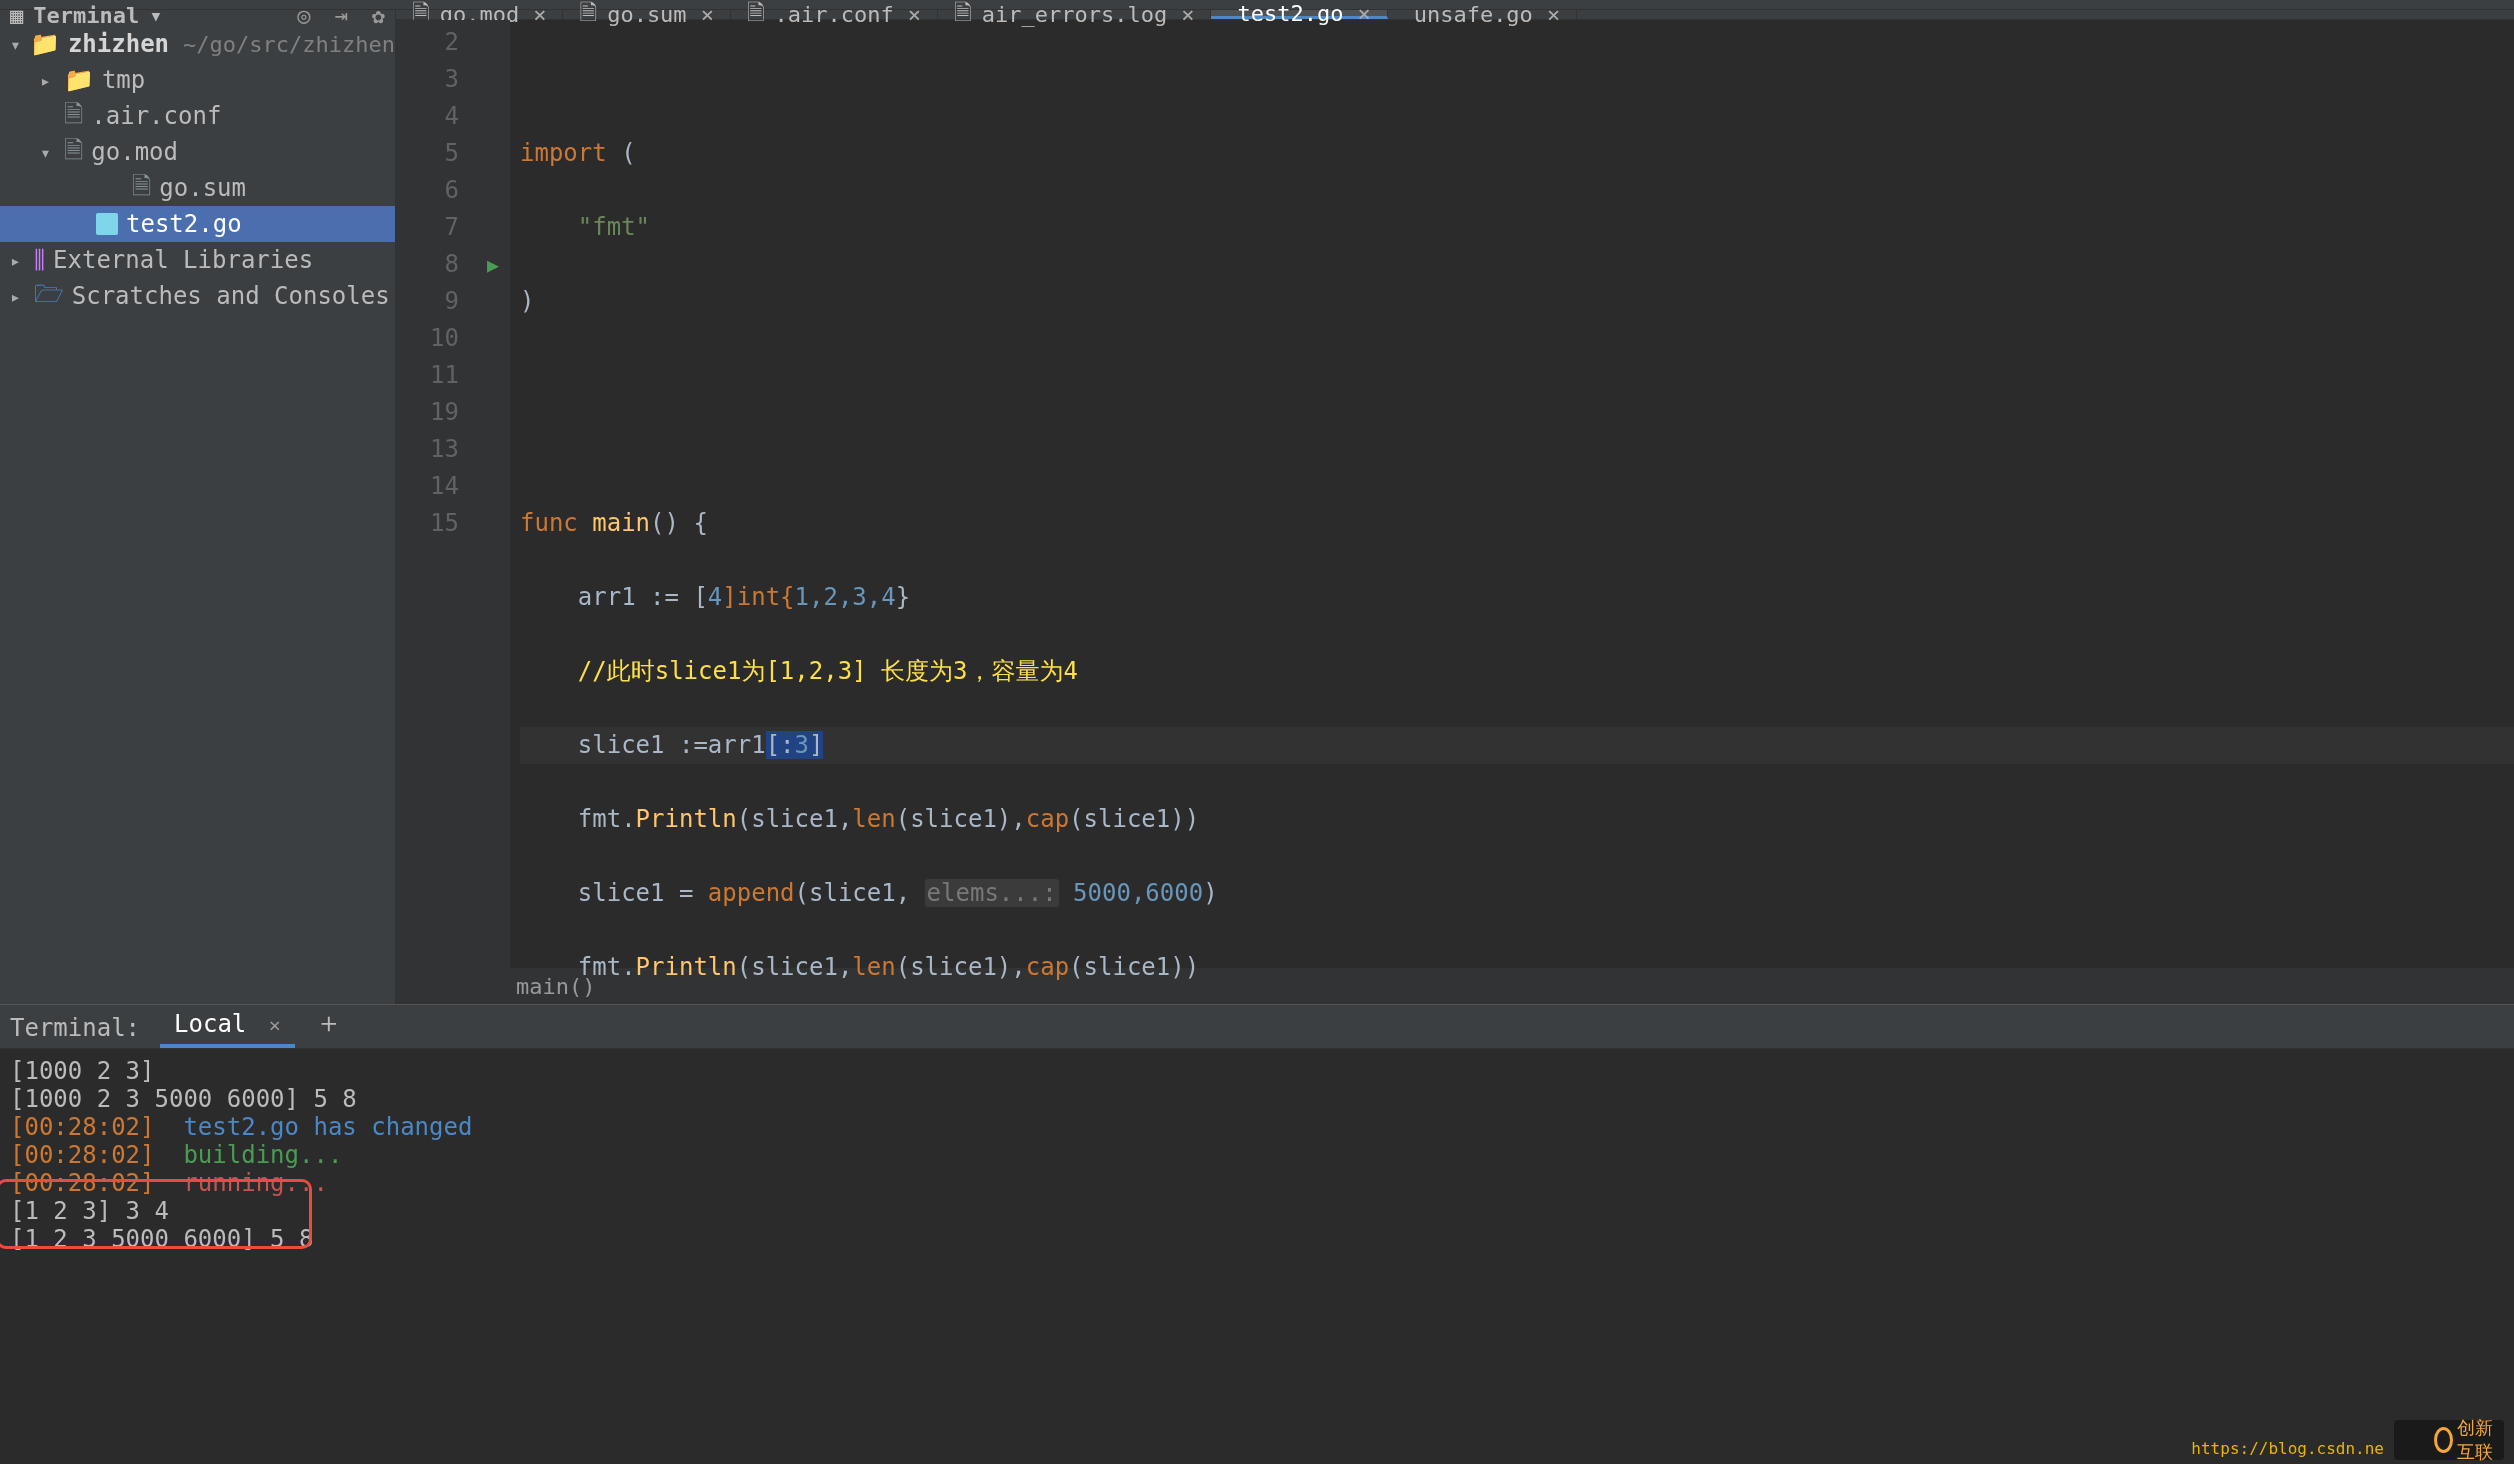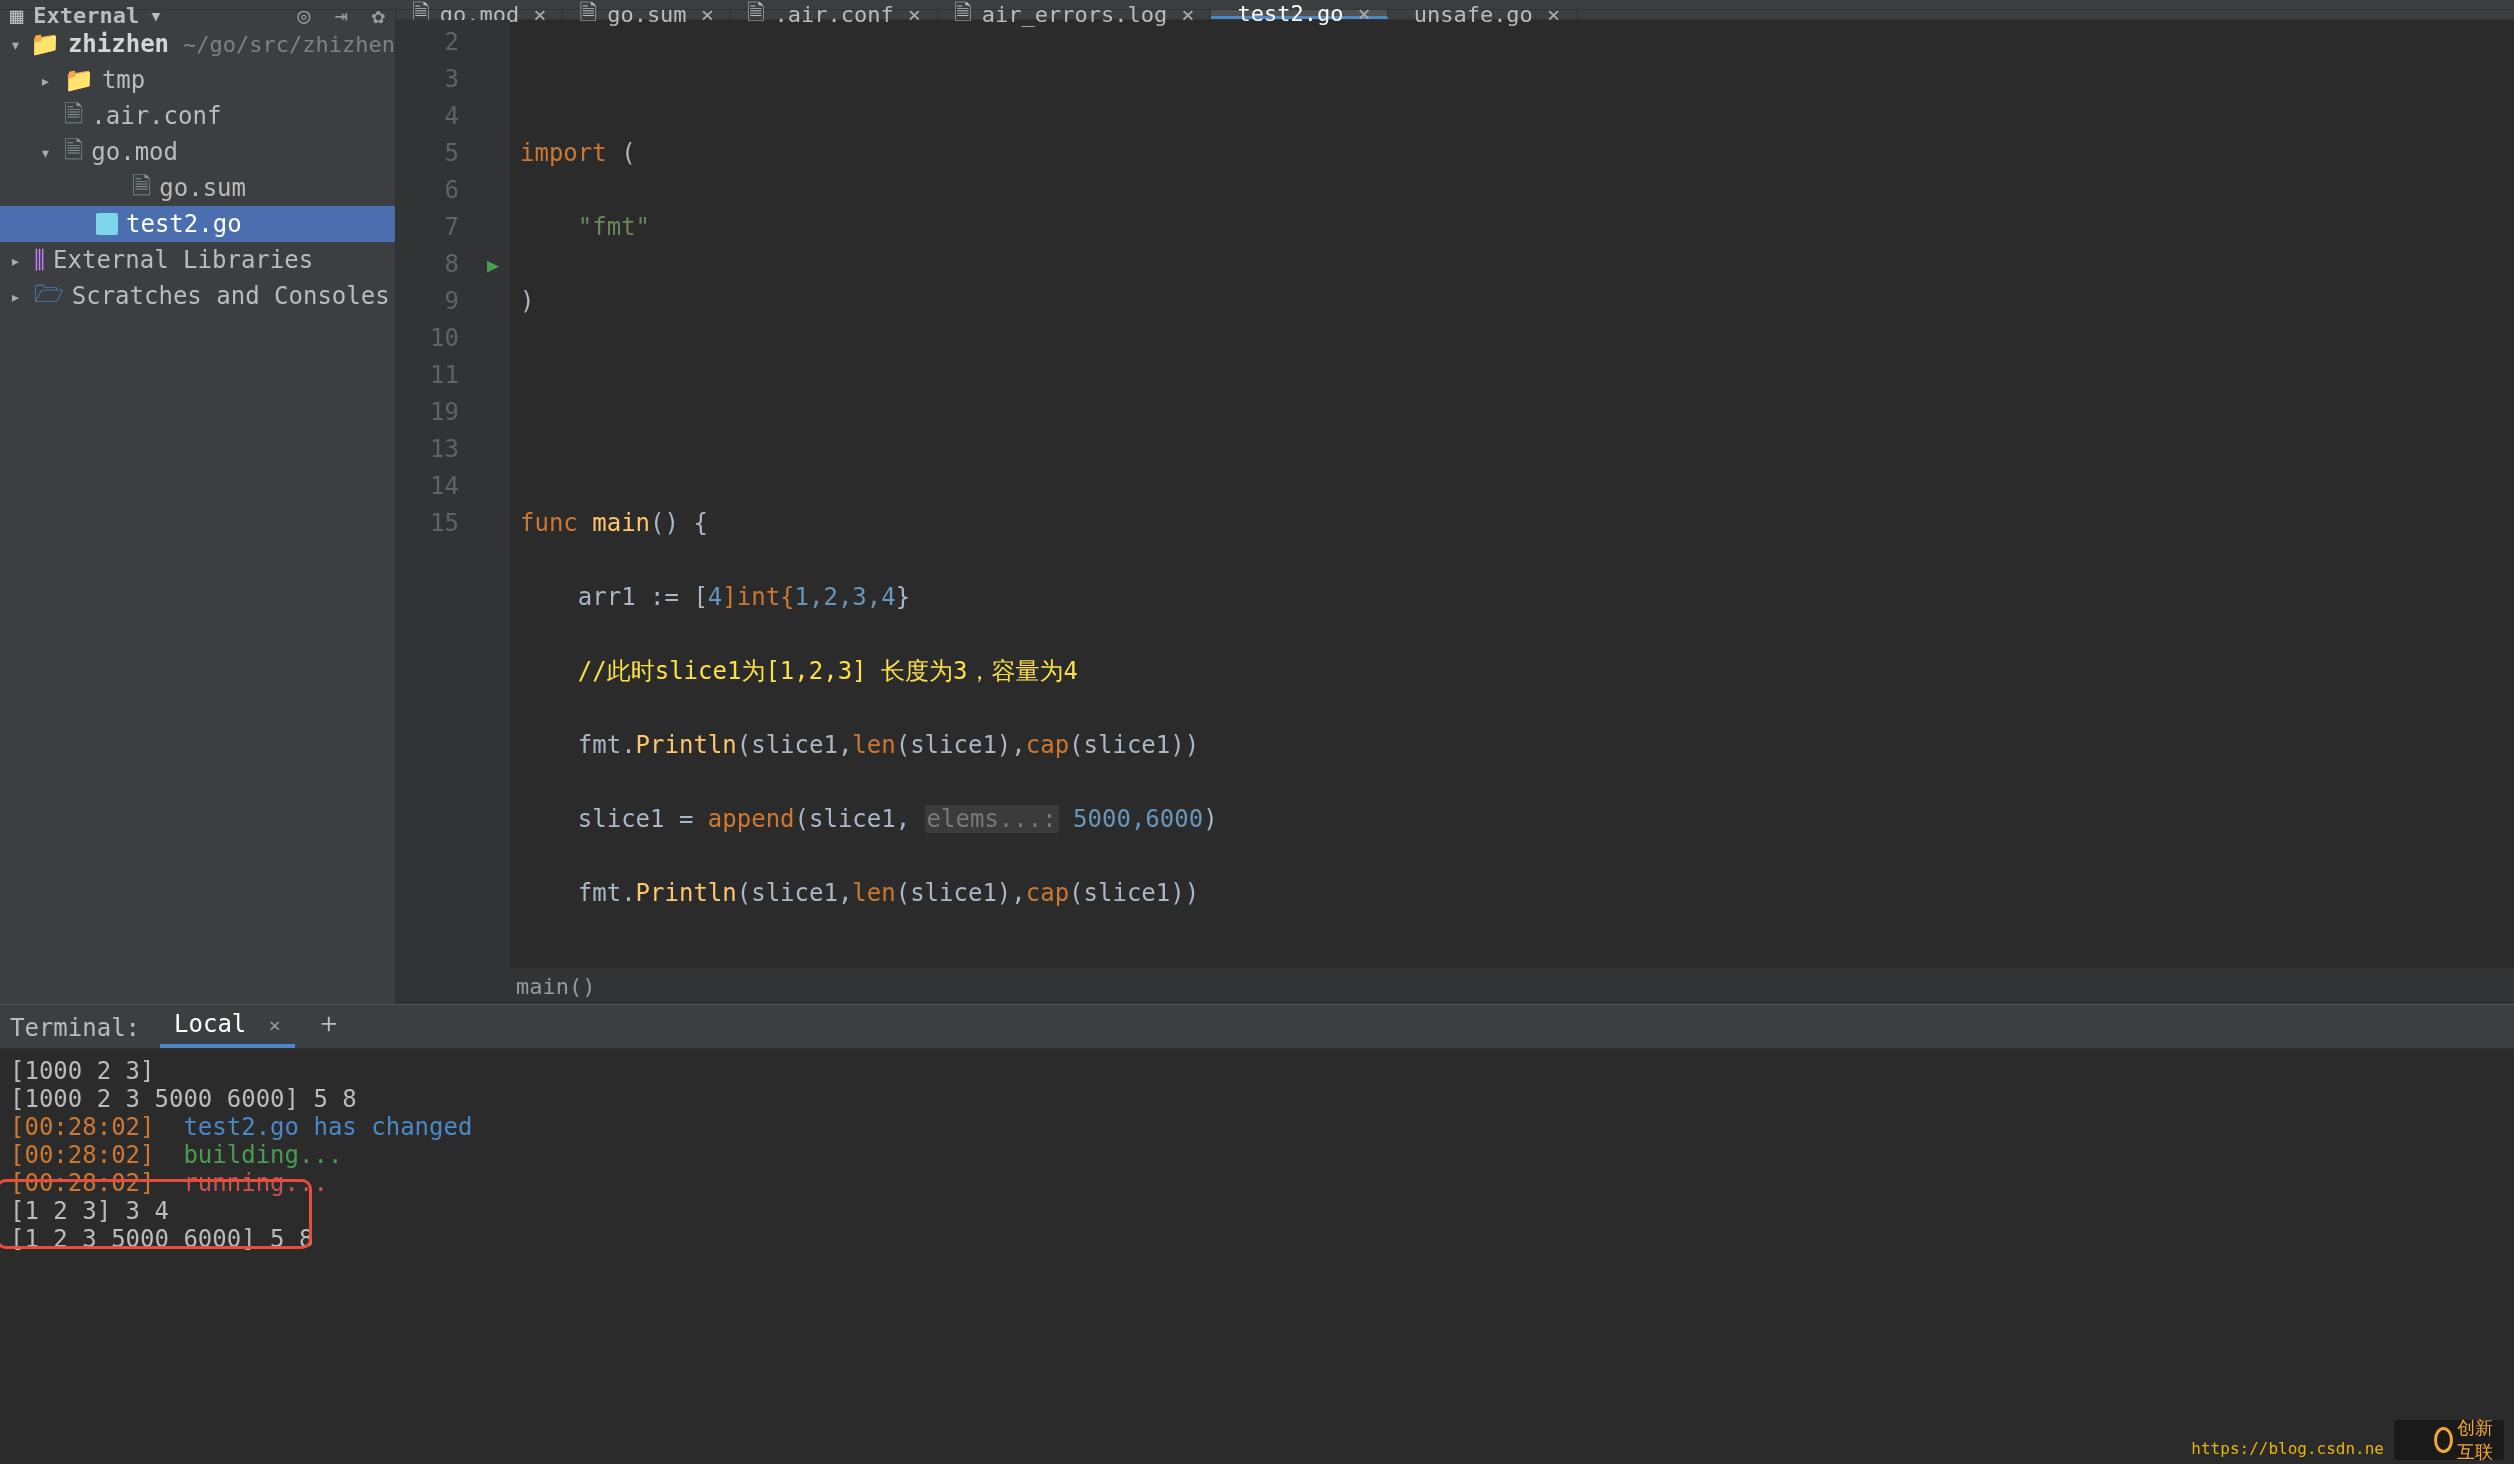--- a/index.html
+++ b/index.html
@@ -176,21 +176,21 @@
 </head>
 <body>
 
 <div class="toolbar"></div>
 
 <div class="main-area">
 
   <div class="sidebar">
     <div class="sidebar-header">
       <span>▦</span>
-      <span class="label">External</span>
+      <span class="label">Terminal</span>
       <span>▾</span>
       <div class="icons">
         <span>◎</span>
         <span>⇥</span>
         <span>✿</span>
       </div>
     </div>
     <div class="tree">
       <div class="tree-row">
         <span class="arrow">▾</span>
@@ -305,20 +305,21 @@
       <div class="code">
 <div class="line"></div>
 <div class="line"><span class="kw">import</span><span> (</span></div>
 <div class="line">    <span class="str">"fmt"</span></div>
 <div class="line"><span>)</span></div>
 <div class="line"></div>
 <div class="line"></div>
 <div class="line"><span class="kw">func </span><span class="fn">main</span><span>() {</span></div>
 <div class="line">    <span>arr1 := [</span><span class="num">4</span><span class="kw">]int{</span><span class="num">1,2,3,4</span><span>}</span></div>
 <div class="line">    <span class="cmt">//此时slice1为[1,2,3] 长度为3，容量为4</span></div>
+<div class="line hl-line">    <span>slice1 :=arr1</span><span class="sel">[:</span><span class="sel num">3</span><span class="sel">]</span></div>
 <div class="line">    <span>fmt.</span><span class="fn">Println</span><span>(slice1,</span><span class="kw">len</span><span>(slice1),</span><span class="kw">cap</span><span>(slice1))</span></div>
 <div class="line">    <span>slice1 = </span><span class="kw">append</span><span>(slice1, </span><span class="hint">elems...:</span><span class="num"> 5000,6000</span><span>)</span></div>
 <div class="line">    <span>fmt.</span><span class="fn">Println</span><span>(slice1,</span><span class="kw">len</span><span>(slice1),</span><span class="kw">cap</span><span>(slice1))</span></div>
 <div class="line"></div>
       </div>
     </div>
     <div class="breadcrumb">
       <span>main()</span>
     </div>
   </div>

